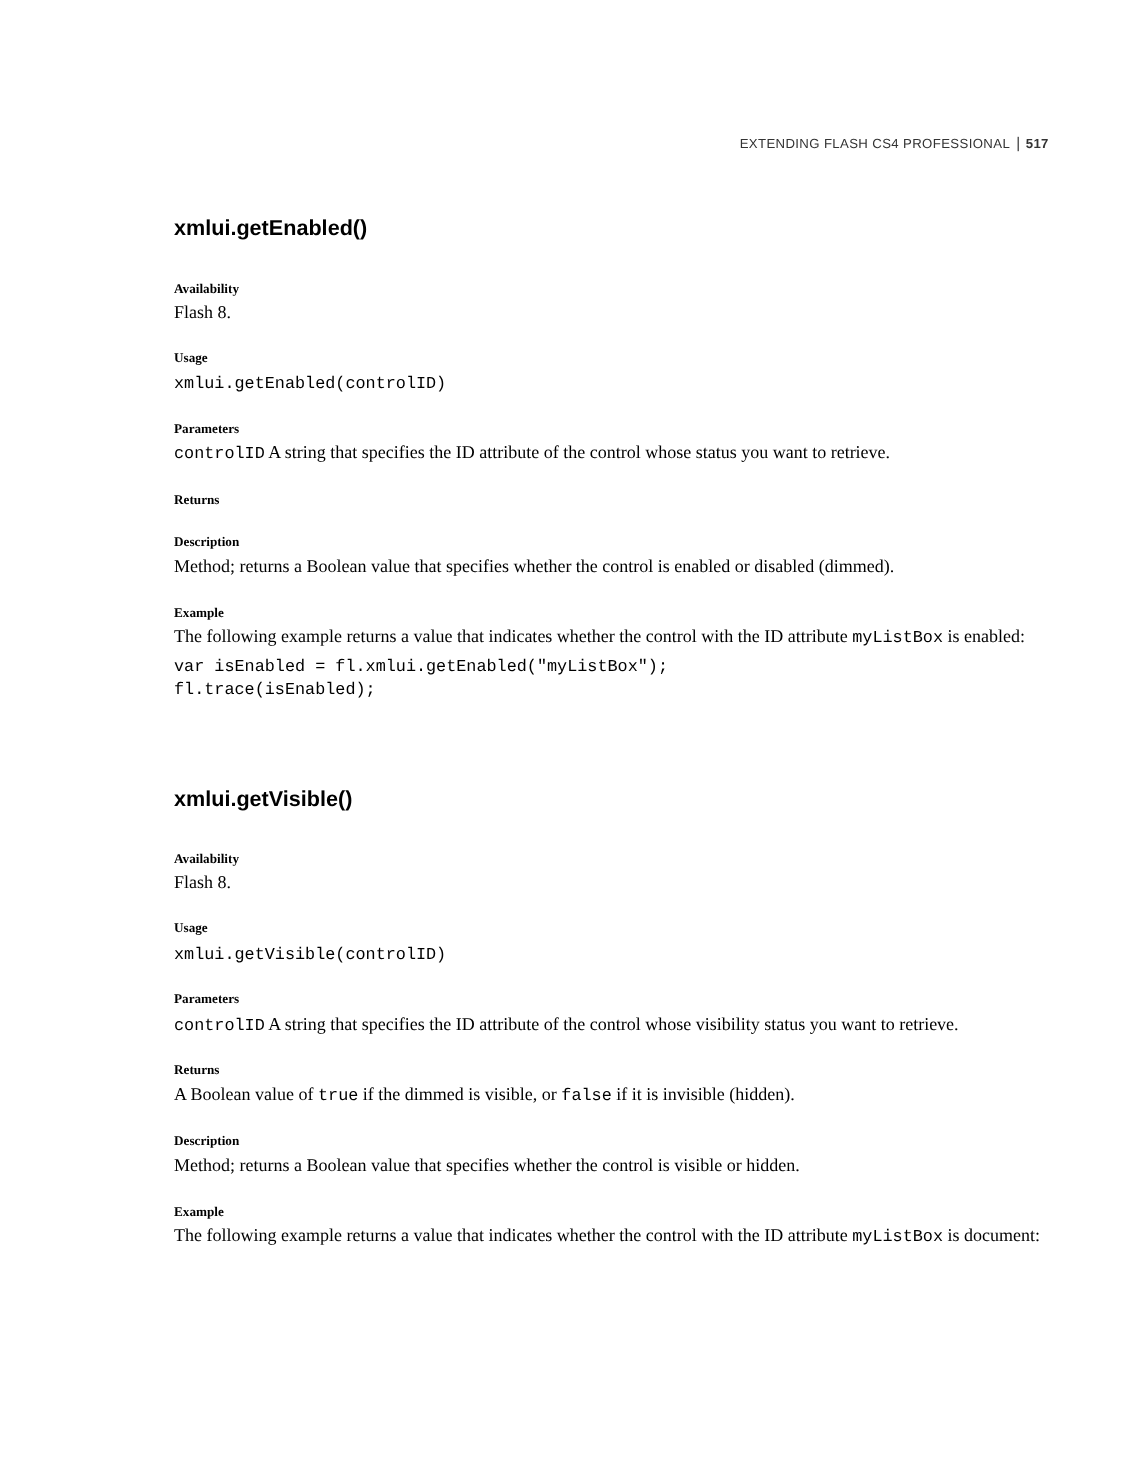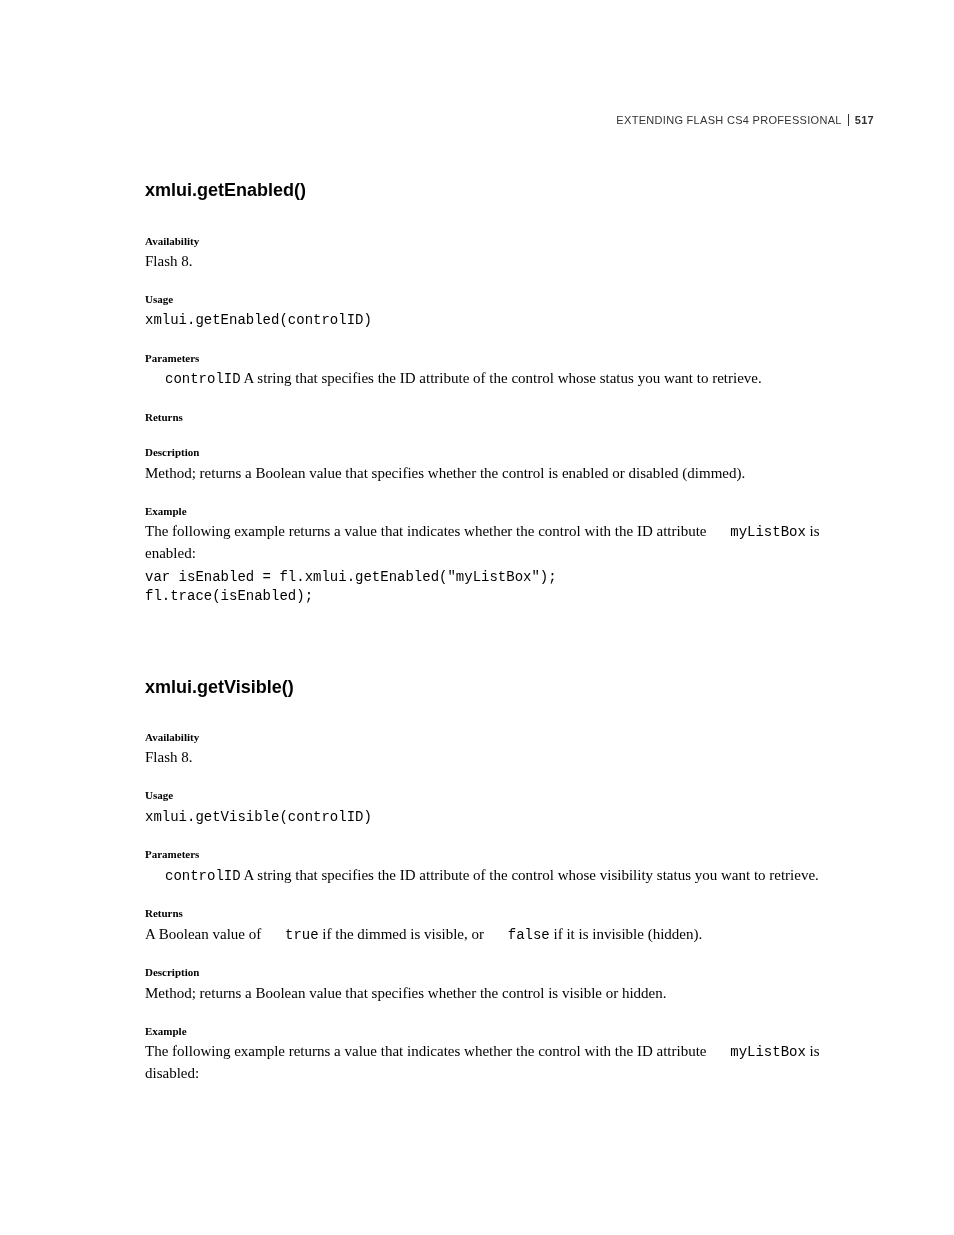--- a/index.html
+++ b/index.html
@@ -54,21 +54,20 @@
   }
   p {
     margin: 0 0 2px 0;
   }
   .block {
     margin-bottom: 18px;
   }
   .code, code {
     font-family: "Courier New", Courier, monospace;
     font-size: 14px;
-    margin-left: 20px;
   }
   pre.code {
     margin: 4px 0 2px 0;
     white-space: pre;
     font-size: 14px;
   }
   a.ref {
     color: #0066cc;
     font-family: "Courier New", Courier, monospace;
     font-size: 14px;
@@ -150,14 +149,14 @@
   <p><span>A Boolean value of </span><code>true</code><span> if the dimmed is visible, or </span><code>false</code><span> if it is invisible (hidden).</span></p>
 </div>
 
 <div class="block">
   <h2 class="sub">Description</h2>
   <p>Method; returns a Boolean value that specifies whether the control is visible or hidden.</p>
 </div>
 
 <div class="block">
   <h2 class="sub">Example</h2>
-  <p><span>The following example returns a value that indicates whether the control with the ID attribute </span><code>myListBox</code><span> is disabled:</span></p>
+  <p><span>The following example returns a value that indicates whether the control with the ID attribute </span><code>myListBox</code><span> is document:</span></p>
 </div>
 
 </body></html>

